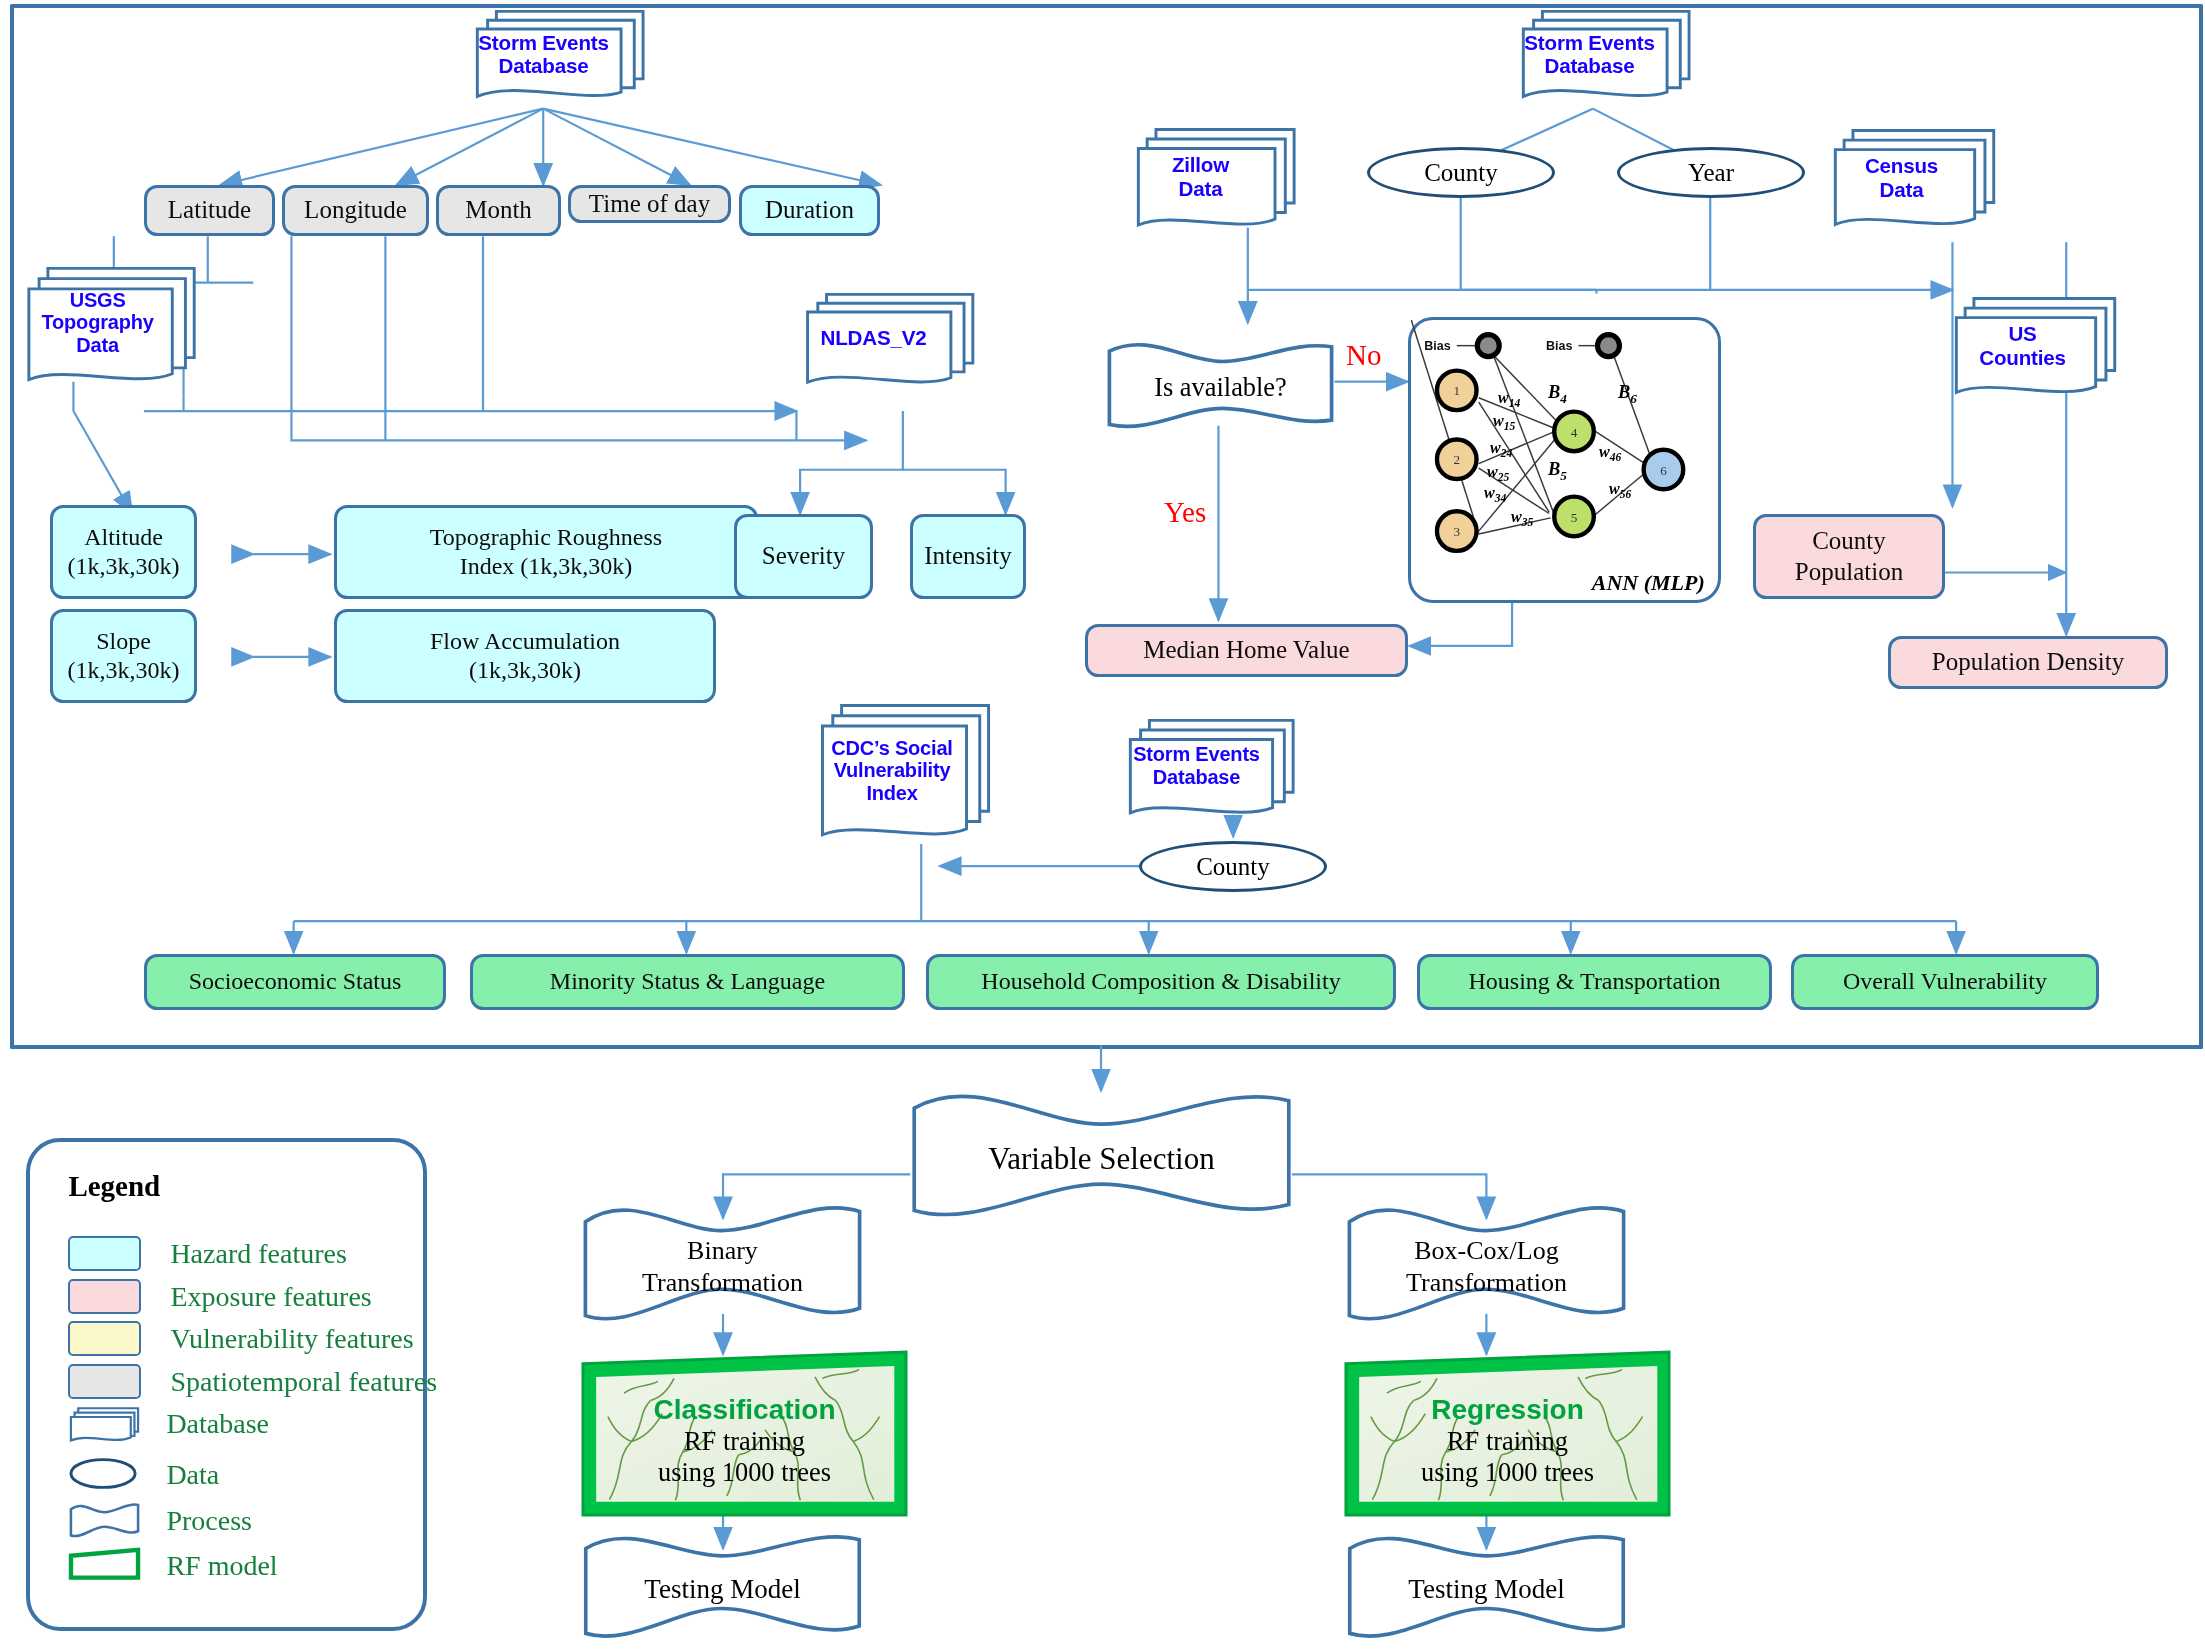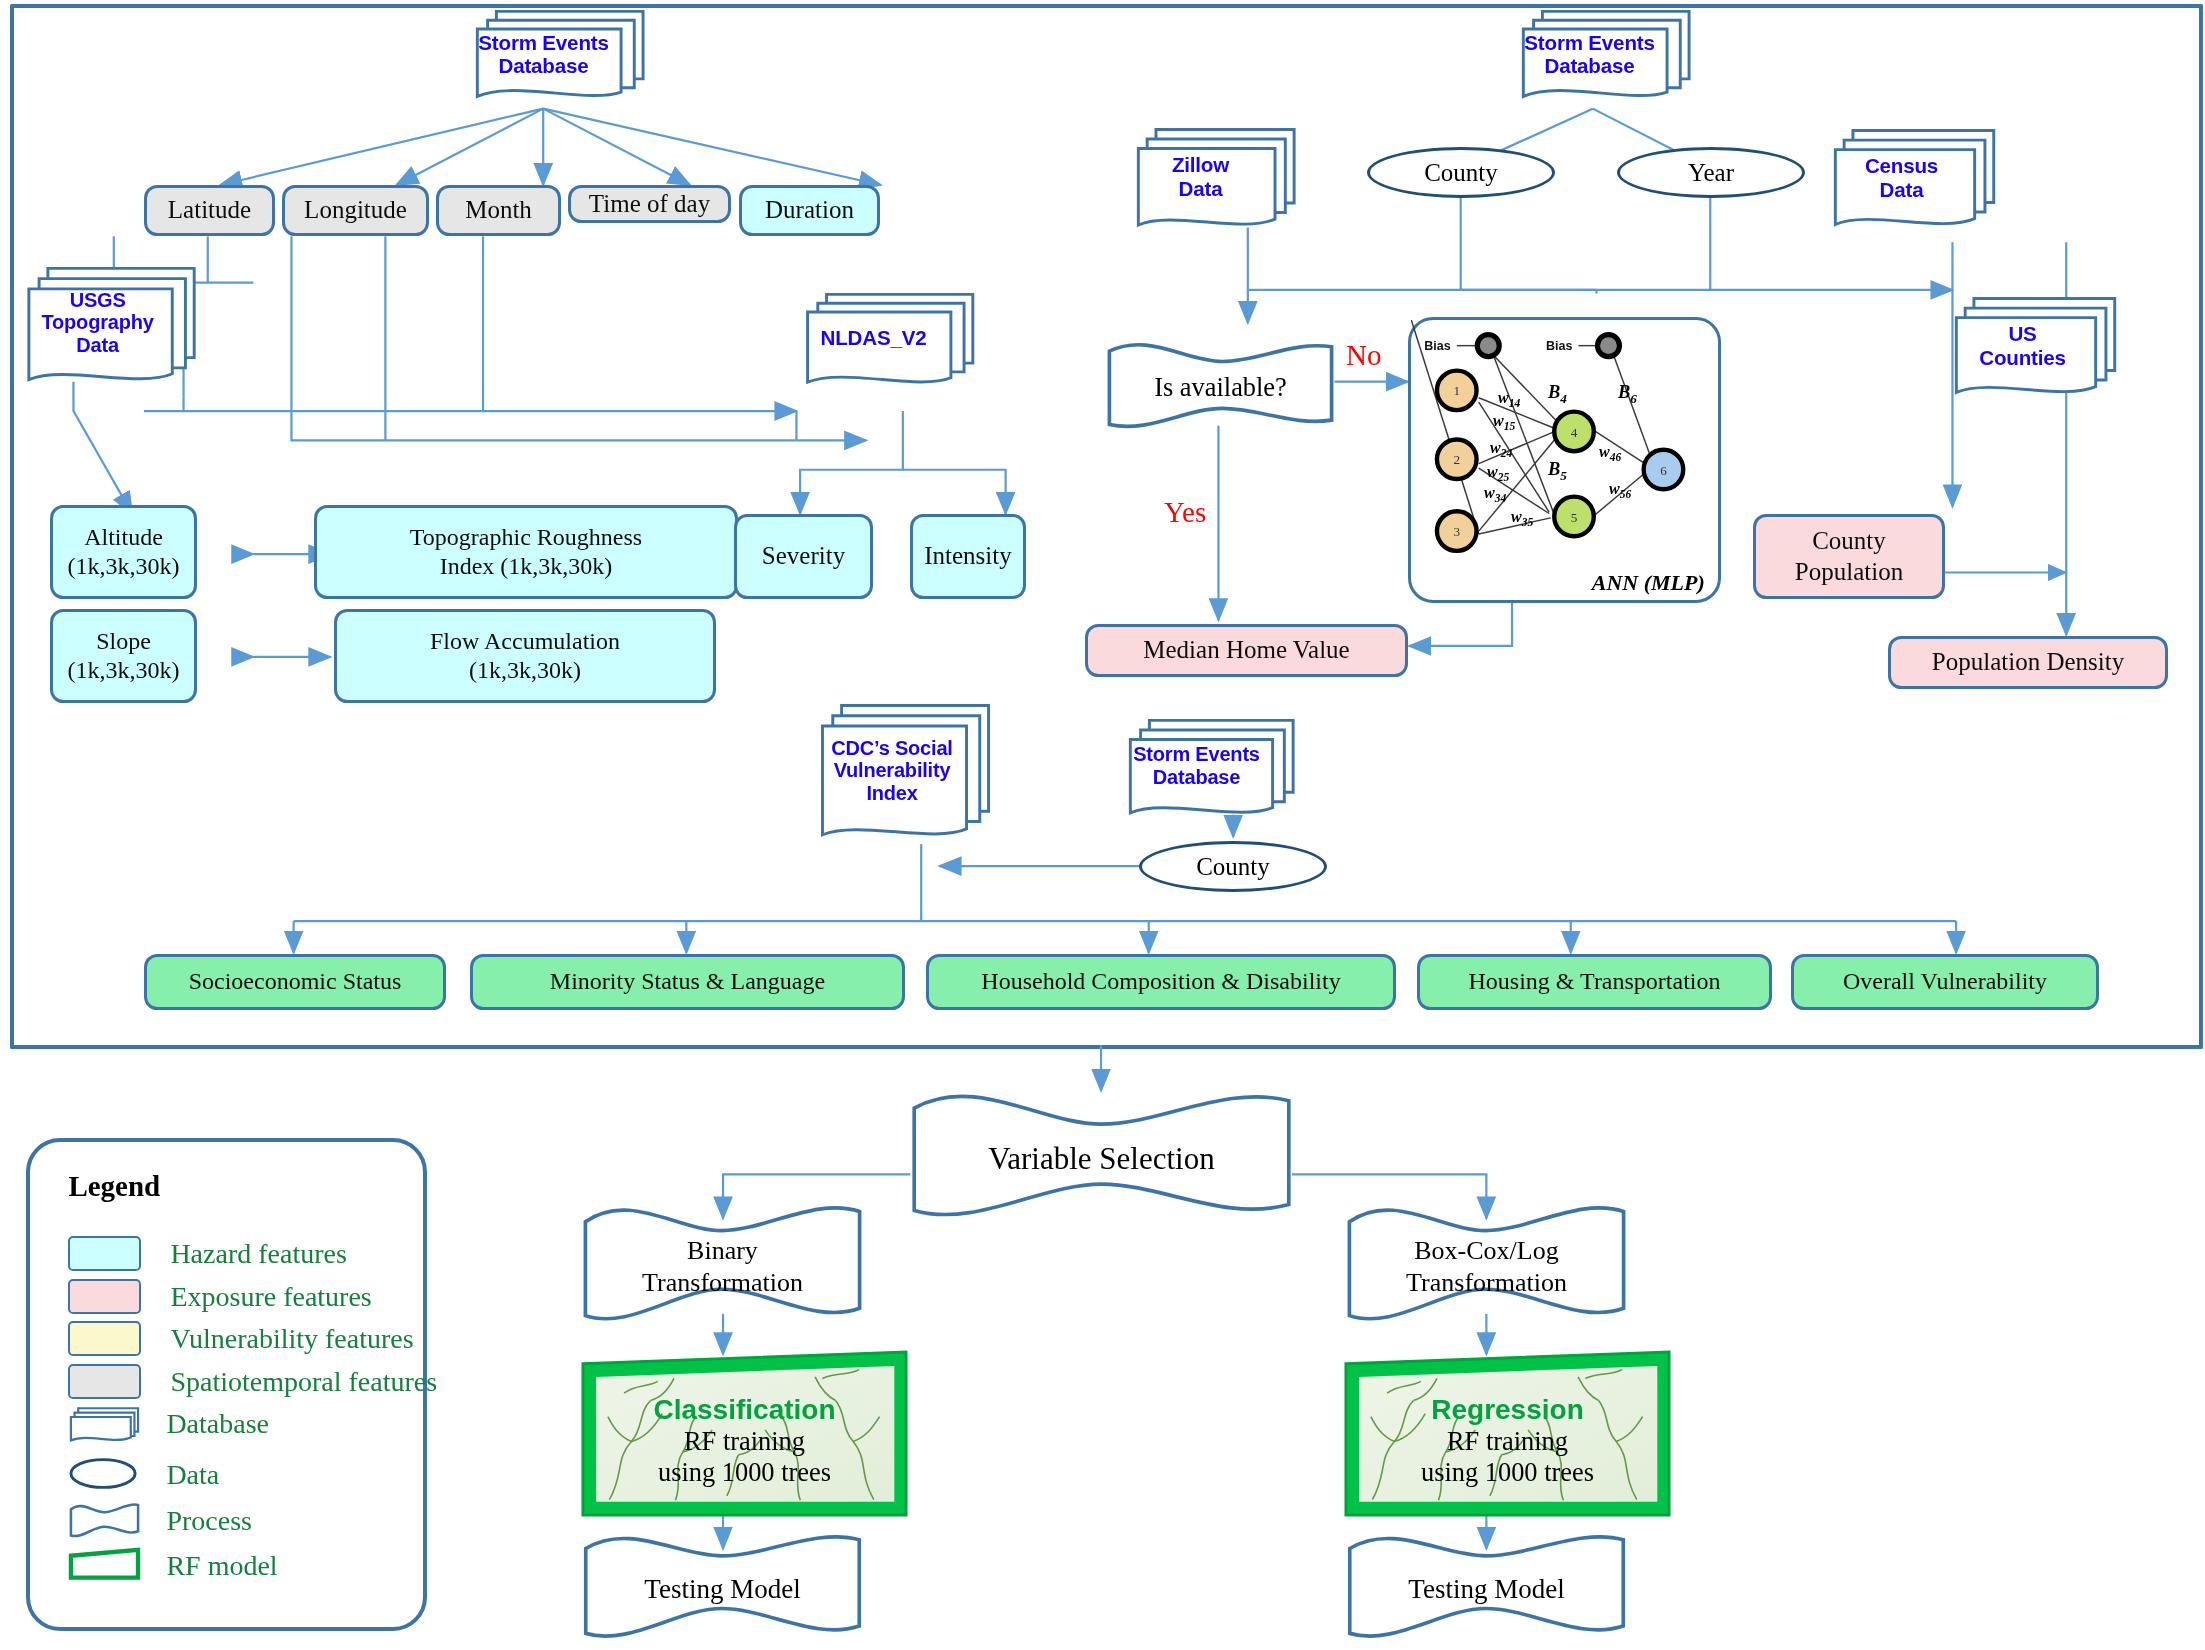--- a/index.html
+++ b/index.html
@@ -343,21 +343,21 @@
   </div>
 
   <div class="fbox hazard" style="left:50px;top:505px;width:147px;height:94px;flex-direction:column;font-size:24px;">
     <span>Altitude</span>
     <span>(1k,3k,30k)</span>
   </div>
   <div class="fbox hazard" style="left:50px;top:609px;width:147px;height:94px;flex-direction:column;font-size:24px;">
     <span>Slope</span>
     <span>(1k,3k,30k)</span>
   </div>
-  <div class="fbox hazard" style="left:314px;top:505px;width:424px;height:94px;flex-direction:column;font-size:24px;">
+  <div class="fbox hazard" style="left:334px;top:505px;width:424px;height:94px;flex-direction:column;font-size:24px;">
     <span>Topographic Roughness</span>
     <span>Index (1k,3k,30k)</span>
   </div>
   <div class="fbox hazard" style="left:334px;top:609px;width:382px;height:94px;flex-direction:column;font-size:24px;">
     <span>Flow Accumulation</span>
     <span>(1k,3k,30k)</span>
   </div>
   <div class="fbox hazard" style="left:734px;top:514px;width:139px;height:85px;font-size:25px;">
     <span>Severity</span>
   </div>

